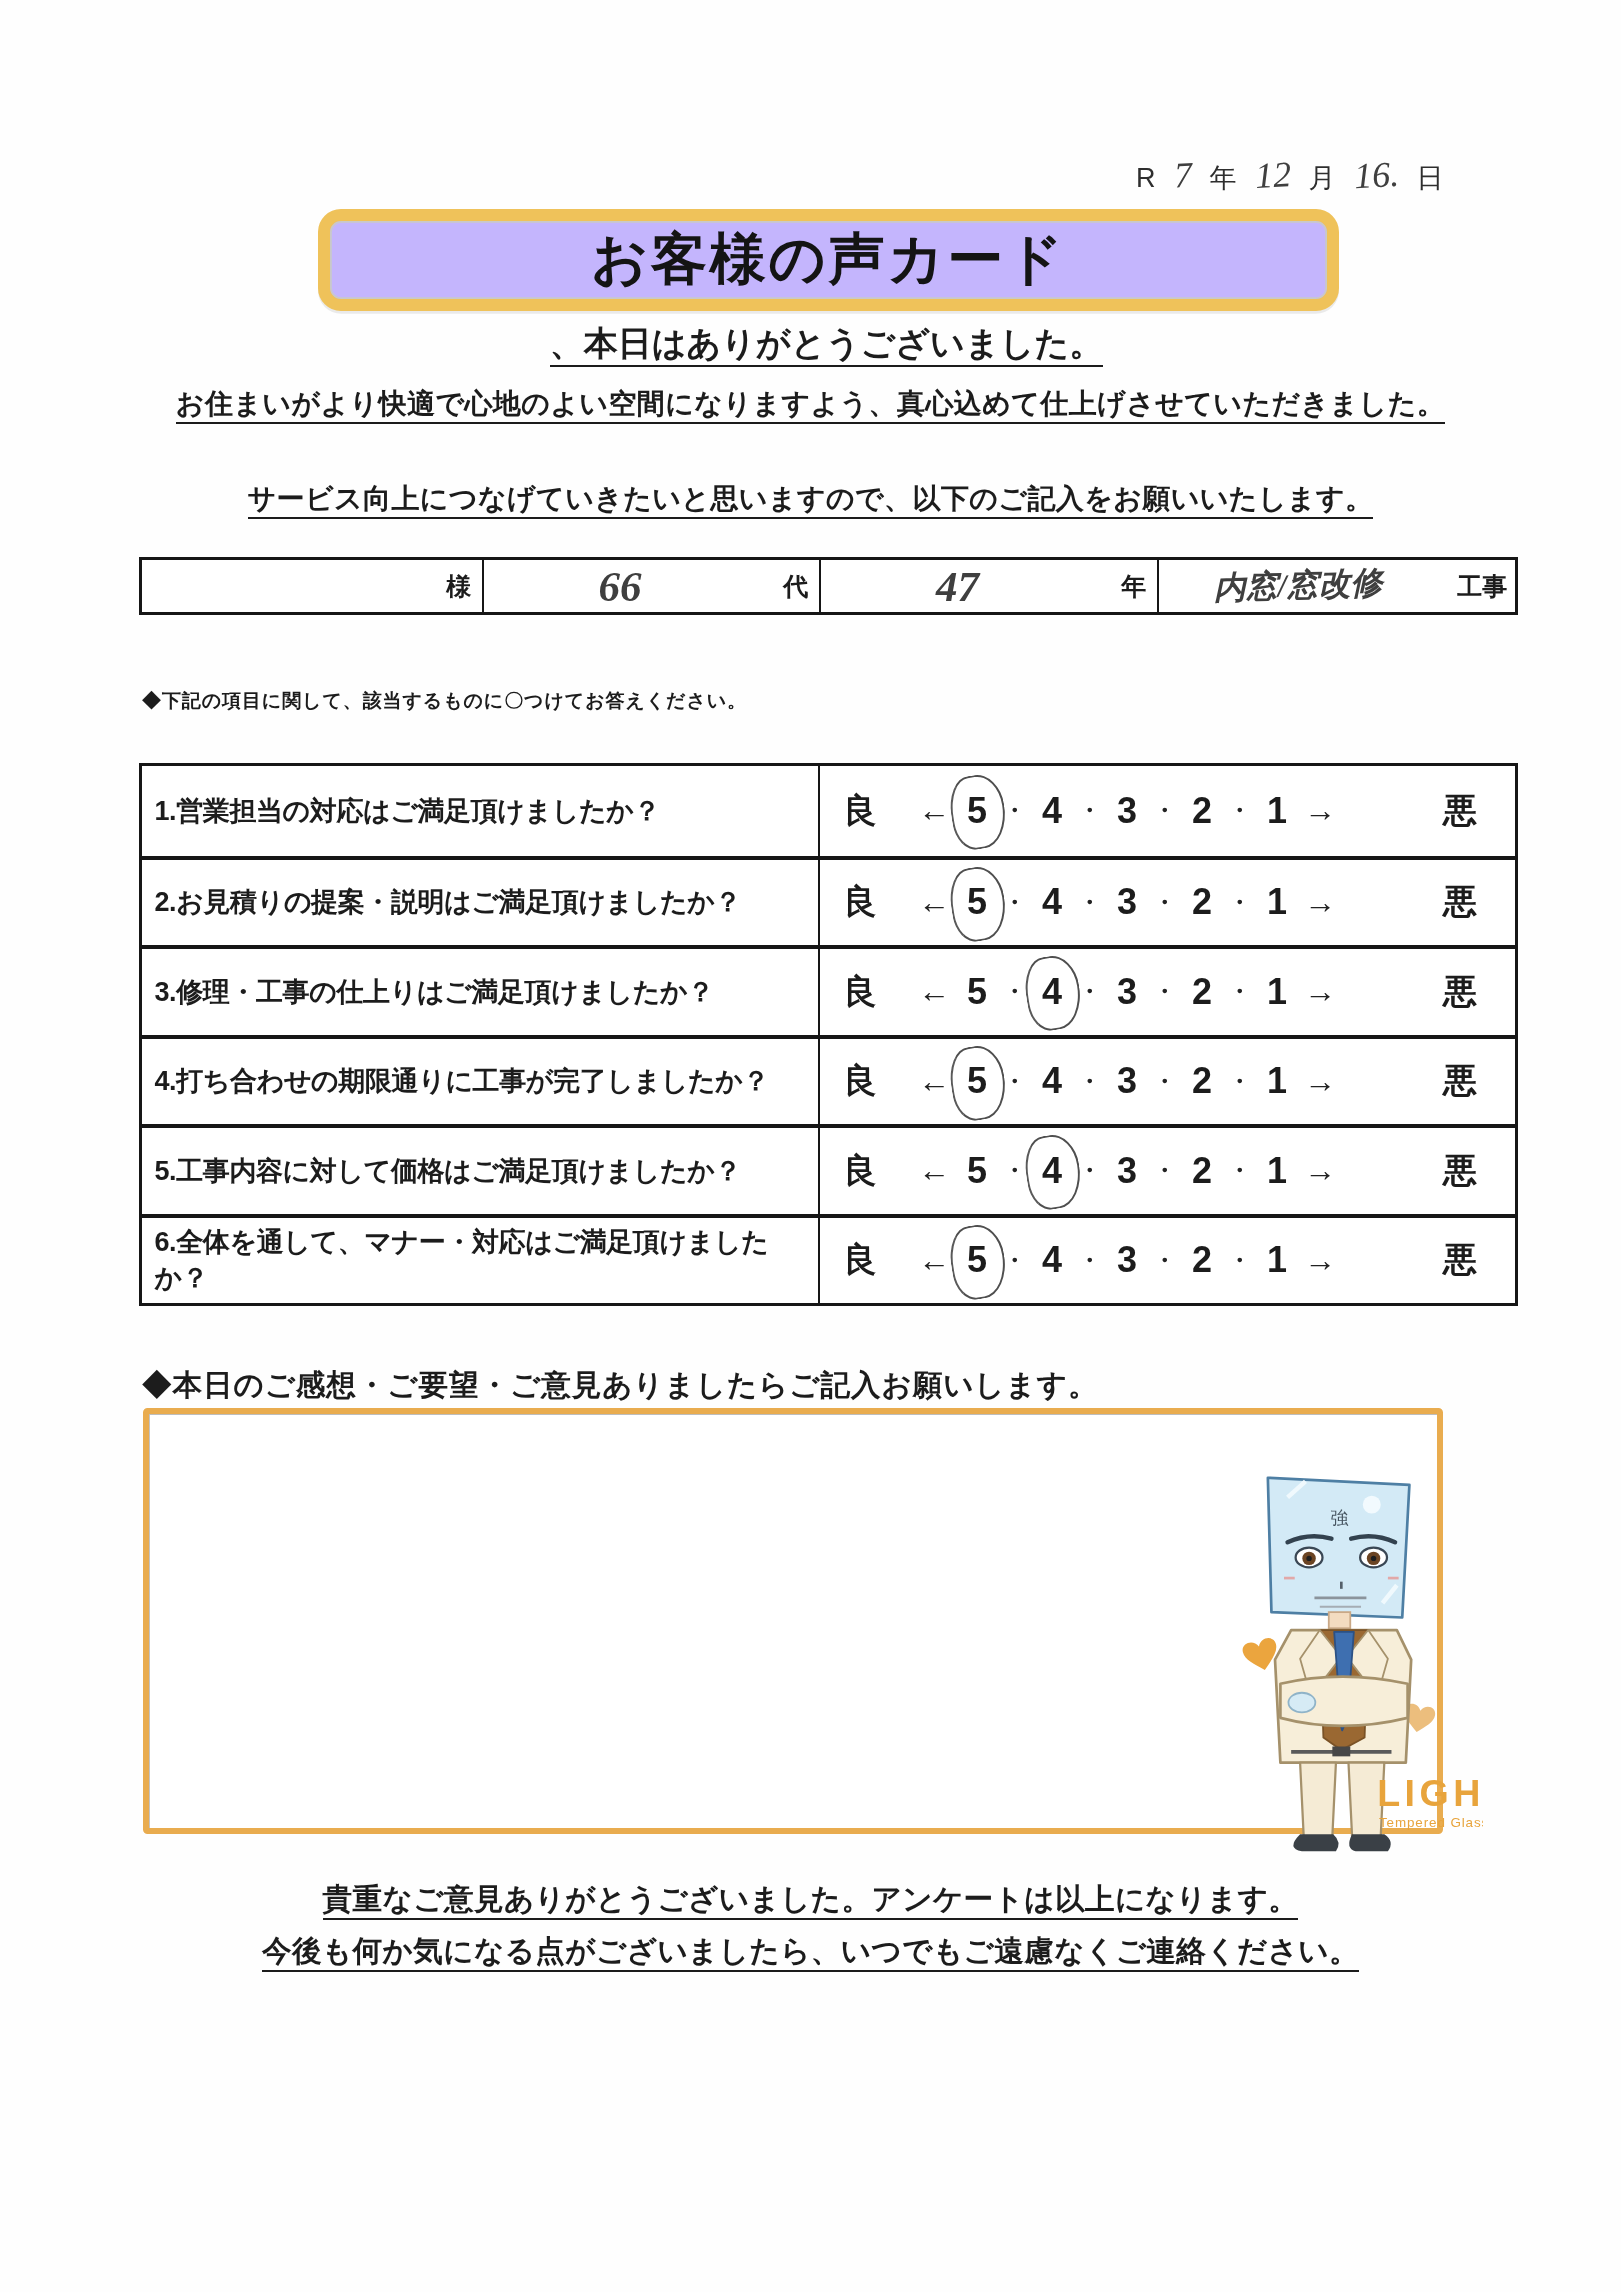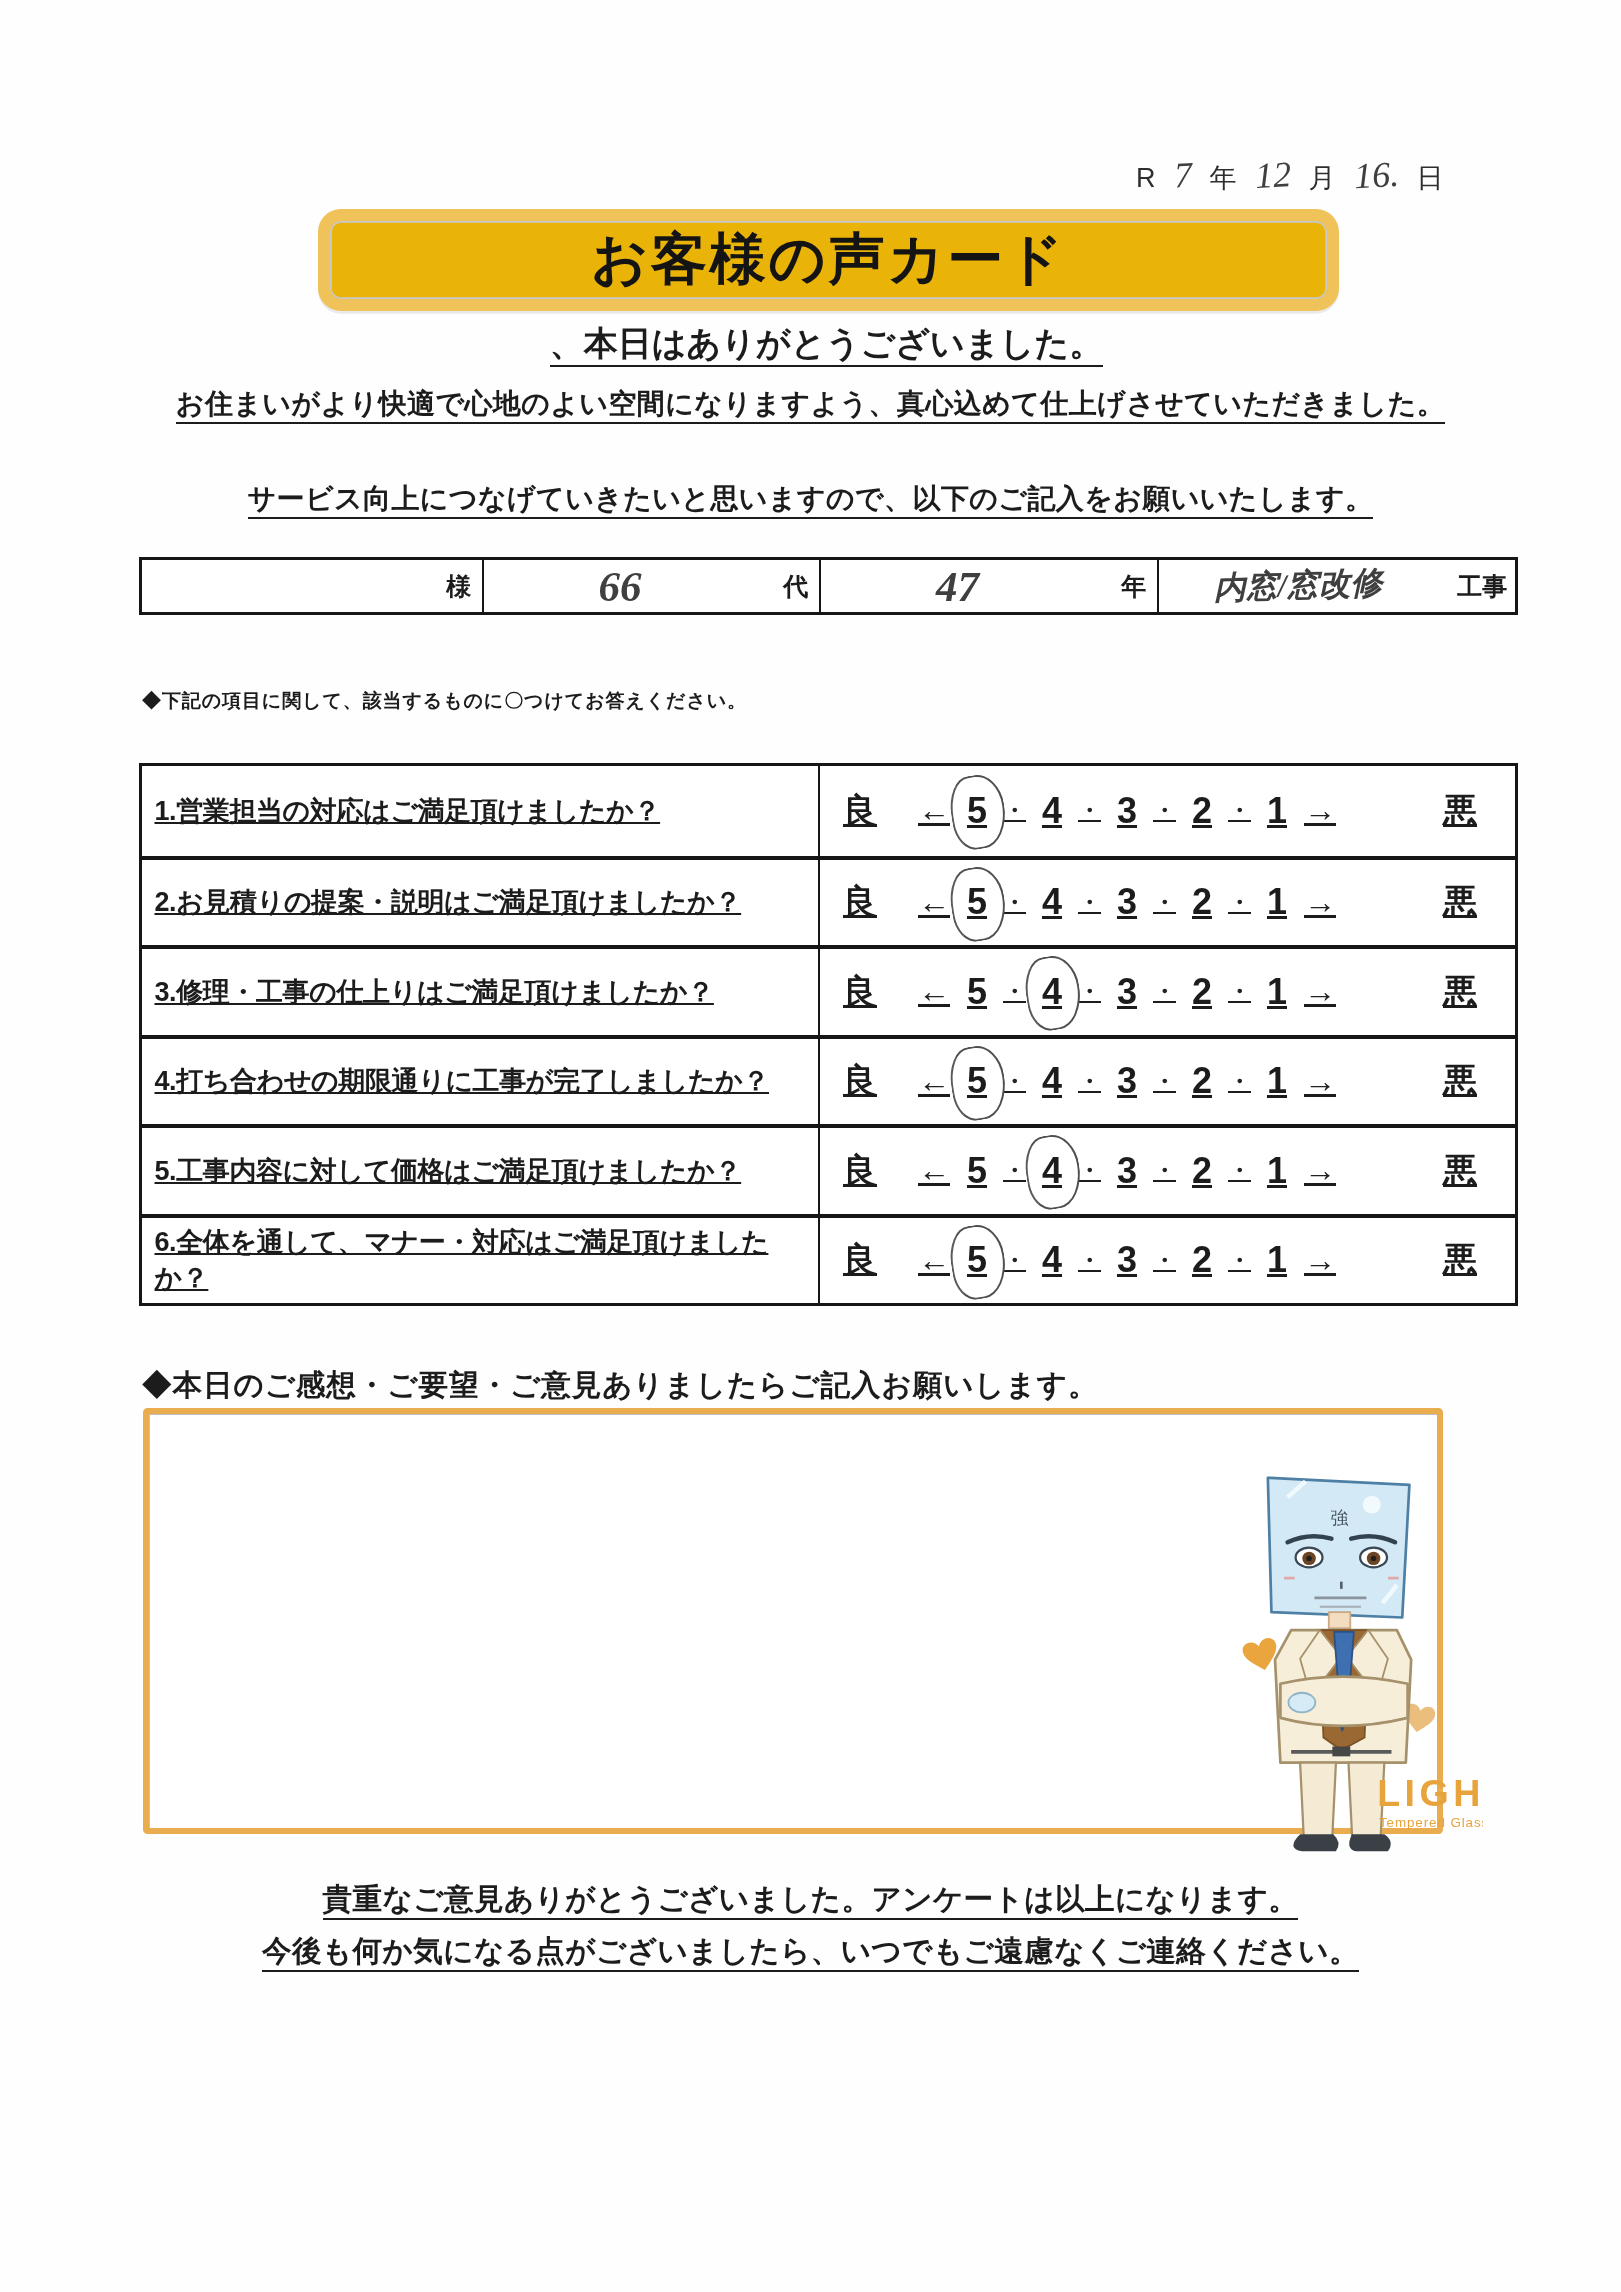--- a/index.html
+++ b/index.html
@@ -6,21 +6,21 @@
   body { background:#ffffff; font-family:"Liberation Sans", sans-serif; }
   .page { position:relative; width:1621px; height:2293px; background:#fefefe; color:#1c1c1c; overflow:hidden; }
 
   
   .date-line { position:absolute; top:154px; left:1136px; display:flex; align-items:baseline; gap:18px; font-size:27px; color:#2e2e2e; }
   .hand { font-family:"Liberation Serif", serif; font-style:italic; color:#3f3f3f; display:inline-block; }
   .date-line .hand { font-size:36px; transform:rotate(-3deg); }
 
   
   .title-box { position:absolute; left:318px; top:209px; width:1021px; height:102px;
-    border:12.5px solid #EFC25A; border-radius:23px; background:#eab308;
+    border:12.5px solid #EFC25A; border-radius:23px; background:#c4b5fd;
     box-shadow: inset 0 0 0 1.8px #c9c9c9, 0 2.7px 0 rgba(0,0,0,0.08);
     display:flex; align-items:center; justify-content:center; }
   .title-box h1 { font-size:56px; font-weight:900; letter-spacing:2.7px; color:#141414; }
 
   .thanks { position:absolute; top:321px; left:0; width:100%; text-align:center; padding-left:32px;
     font-size:34px; font-weight:800; }
   .thanks span, .intro span, .footer-line span { border-bottom:2.7px solid #1c1c1c; padding-bottom:2.7px; }
 
   .intro { position:absolute; left:0; width:100%; text-align:center; font-size:28px; font-weight:700; letter-spacing:0.4px; }
   .intro-1 { top:385px; }
@@ -35,21 +35,21 @@
   .info-head > div:last-child, .info-vals > div:last-child { border-right:none; }
   .info-vals { display:grid; grid-template-columns:342px 337px 338px 359px; }
   .info-vals > div { position:relative; height:52px; border-right:2.7px solid #161616;
     display:flex; align-items:center; justify-content:flex-end; padding-right:10.7px; font-size:25px; font-weight:700; }
   .cell-hand { position:absolute; left:0; right:63px; text-align:center; font-size:43px; }
   .cell-hand.work { font-size:32px; right:81px; transform:rotate(-2deg); white-space:nowrap; }
 
   
   .survey-heading { position:absolute; left:142px; top:688px; font-size:19px; font-weight:700; letter-spacing:0.9px; }
   .survey-table { position:absolute; left:139px; top:763px; width:1379px; height:543px;
-    border:3.6px solid #161616; background:#fff; display:grid; grid-template-rows:repeat(6,1fr);text-decoration:underline; }
+    border:3.6px solid #161616; background:#fff; display:grid; grid-template-rows:repeat(6,1fr); }
   .s-row { display:grid; grid-template-columns:678px 1fr; border-top:4.5px solid #161616; }
   .s-row:first-child { border-top:none; }
   .s-q { display:flex; align-items:center; padding-left:12.5px; font-size:27px; font-weight:700; border-right:2.7px solid #161616; letter-spacing:-0.4px; }
   .s-r { display:flex; align-items:center; padding:0 38px 0 23px; font-size:34px; font-weight:700; }
   .s-r .good { margin-right:32px; }
   .s-r .arr { font-size:32px; font-weight:400; margin:0 9px; color:#222; }
   .s-r .nums { display:flex; align-items:center; }
   .s-r .sep { font-size:23px; margin:0 8px; color:#222; }
   .s-r .num { position:relative; display:inline-block; width:36px; text-align:center; font-size:36px; font-weight:600; }
   .s-r .num.circled::after { content:""; position:absolute; left:-8px; right:-9.9px; top:-14.3px; bottom:-18px;

